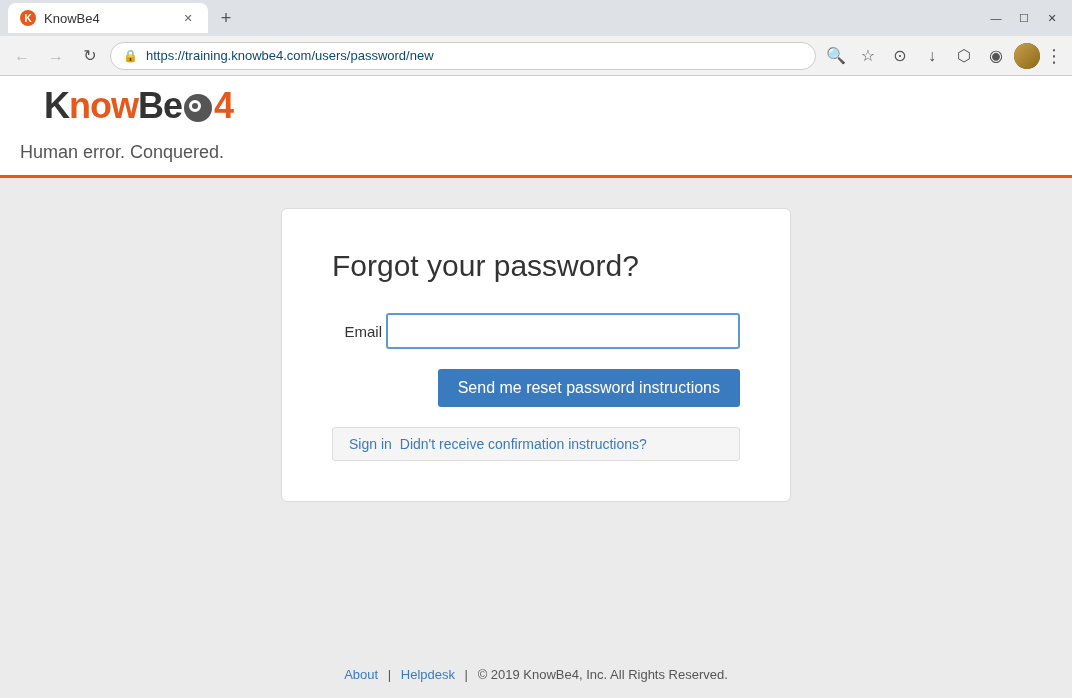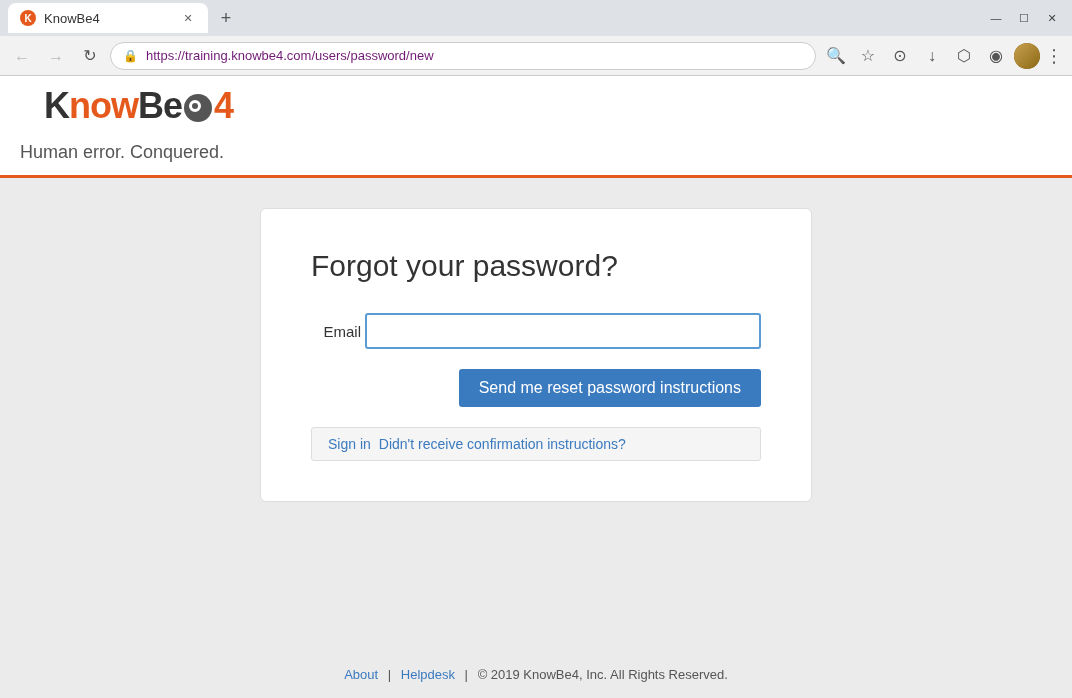--- a/index.html
+++ b/index.html
@@ -92,21 +92,21 @@
       display: flex;
       align-items: center;
       background: #fff;
       border: 1px solid #ccc;
       border-radius: 20px;
       padding: 0 12px;
       height: 28px;
       gap: 8px;
     }
     .address-bar .lock-icon { font-size: 12px; color: #4a8c3f; }
-    .address-bar .url-text { font-size: 13px; color: #701a75; flex: 1; }
+    .address-bar .url-text { font-size: 13px; color: #0c4a6e; flex: 1; }
     .toolbar-right {
       display: flex;
       align-items: center;
       gap: 4px;
     }
     .toolbar-icon {
       width: 28px; height: 28px;
       display: flex; align-items: center; justify-content: center;
       cursor: pointer;
       color: #555;
@@ -176,21 +176,21 @@
       justify-content: center;
       padding-top: 30px;
     }
 
     
     .card {
       background: #fff;
       border-radius: 6px;
       border: 1px solid #ddd;
       padding: 40px 50px;
-      width: 552px;
+      width: 510px;
     }
     .card-title {
       font-size: 30px;
       color: #333;
       margin-bottom: 30px;
       font-weight: normal;
     }
     .form-row {
       display: flex;
       align-items: center;

